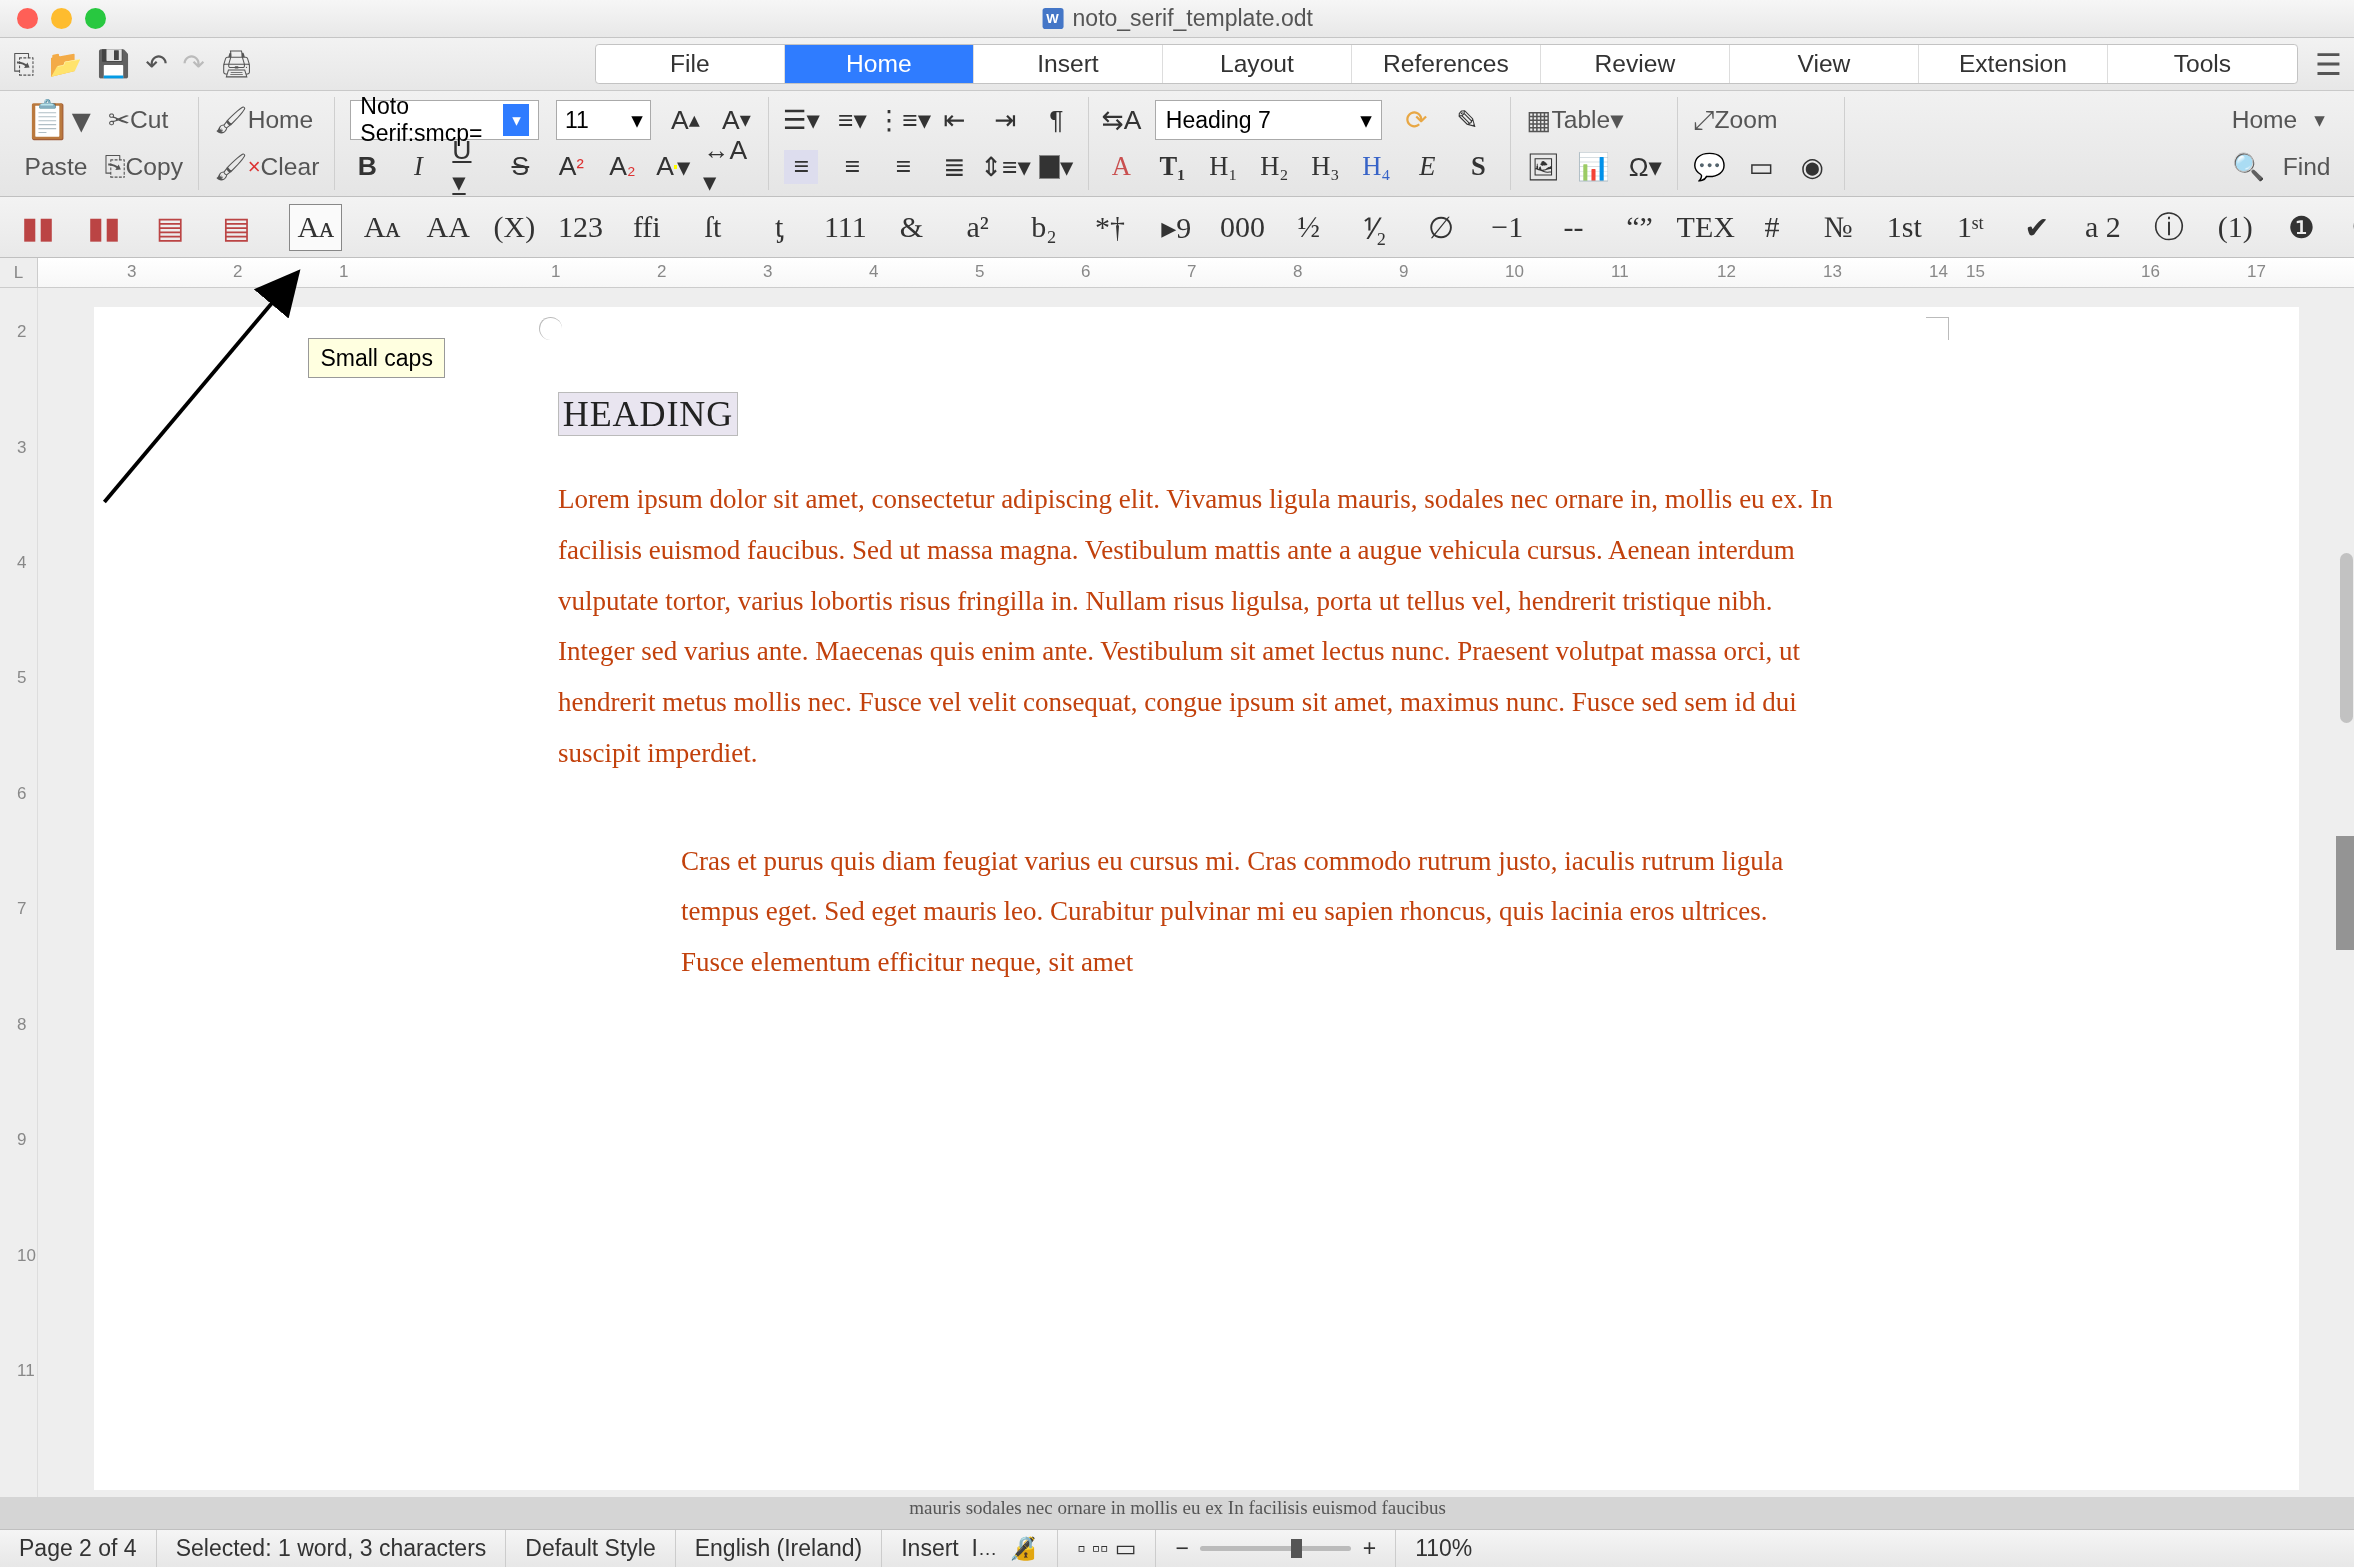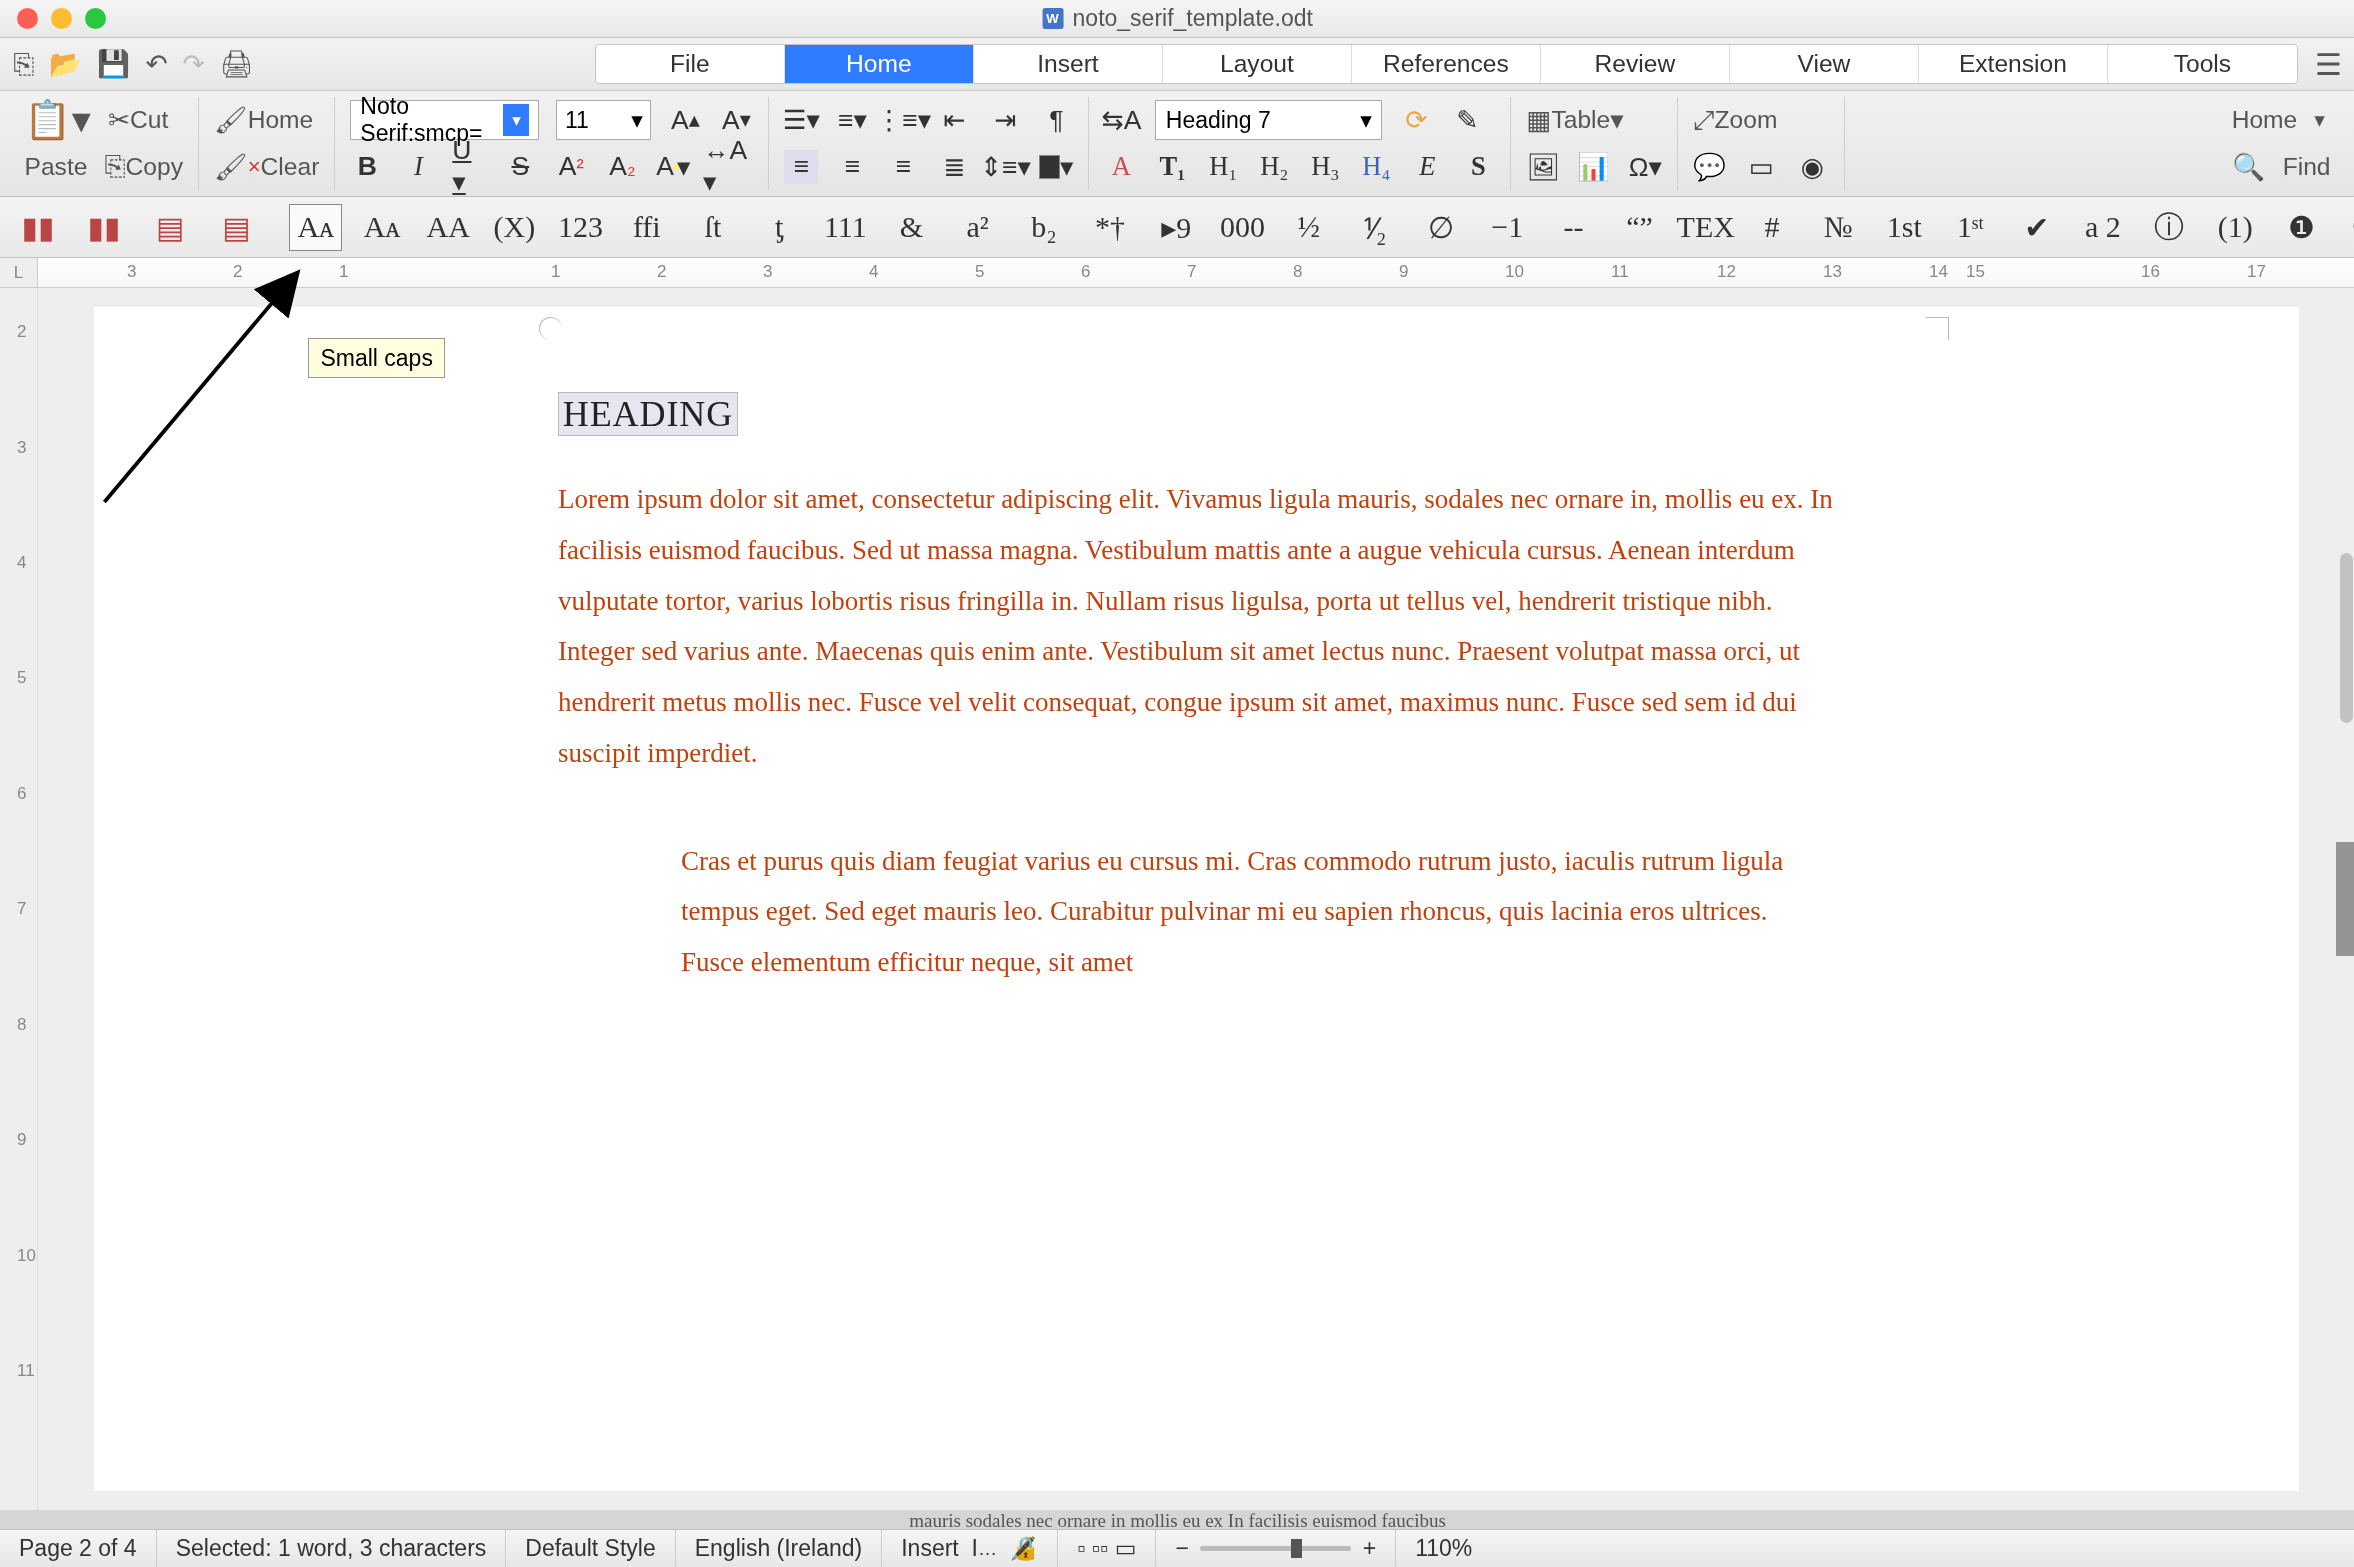--- a/index.html
+++ b/index.html
@@ -328,21 +328,21 @@
         <p class="body-text">Lorem ipsum dolor sit amet, consectetur adipiscing elit. Vivamus ligula mauris, sodales nec ornare in, mollis eu ex. In facilisis euismod faucibus. Sed ut massa magna. Vestibulum mattis ante a augue vehicula cursus. Aenean interdum vulputate tortor, varius lobortis risus fringilla in. Nullam risus ligulsa, porta ut tellus vel, hendrerit tristique nibh. Integer sed varius ante. Maecenas quis enim ante. Vestibulum sit amet lectus nunc. Praesent volutpat massa orci, ut hendrerit metus mollis nec. Fusce vel velit consequat, congue ipsum sit amet, maximus nunc. Fusce sed sem id dui suscipit imperdiet.</p>
         <p class="body-text p2">Cras et purus quis diam feugiat varius eu cursus mi. Cras commodo rutrum justo, iaculis rutrum ligula tempus eget. Sed eget mauris leo. Curabitur pulvinar mi eu sapien rhoncus, quis lacinia eros ultrices. Fusce elementum efficitur neque, sit amet</p>
       </div>
     </div>
     <div class="scrollbar-v">
       <div class="thumb"></div>
     </div>
     <div class="side-tab"></div>
   </div>
 
-  <div style="text-align:center;font-family:Georgia,serif;font-size:19px;color:#555;background:#d5d5d5;height:19px;overflow:hidden">mauris sodales nec ornare in mollis eu ex In facilisis euismod faucibus</div>
+  <div style="text-align:center;font-family:Georgia,serif;font-size:19px;color:#555;background:#d5d5d5;height:32px;overflow:hidden">mauris sodales nec ornare in mollis eu ex In facilisis euismod faucibus</div>
 
   <div class="statusbar">
     <div class="status-cell">Page 2 of 4</div>
     <div class="status-cell">Selected: 1 word, 3 characters</div>
     <div class="status-cell">Default Style</div>
     <div class="status-cell">English (Ireland)</div>
     <div class="status-cell">
       <span>Insert</span>&nbsp;&nbsp;I<sub>…</sub>&nbsp;&nbsp;
       <span style="color:#c33">🔏</span>
     </div>

